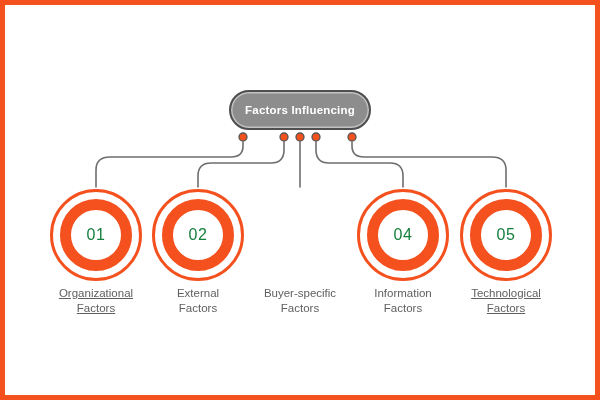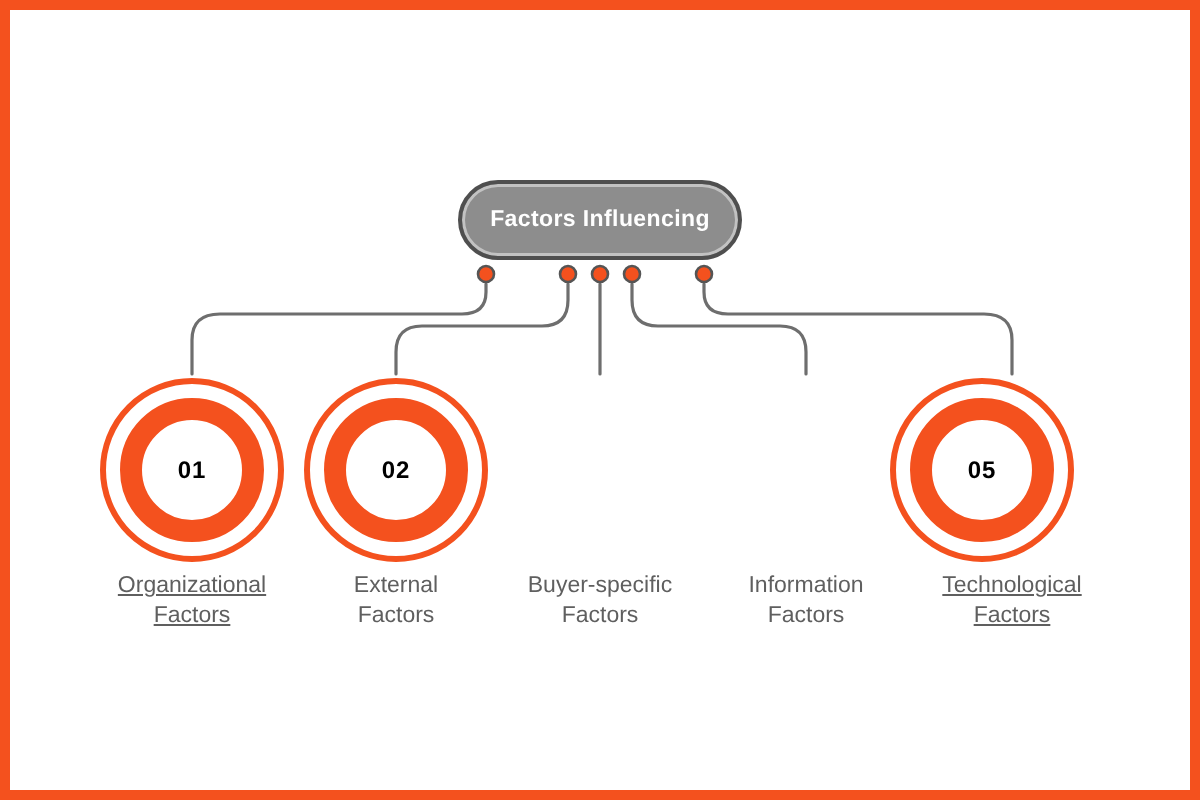--- a/index.html
+++ b/index.html
@@ -66,44 +66,44 @@
     inset: 7px;
     box-sizing: border-box;
     border: 11px solid #F4511E;
     border-radius: 50%;
     background: #ffffff;
     display: flex;
     align-items: center;
     justify-content: center;
   }
   .factor-number {
-    font-size: 12px;
-    font-weight: bold;
-    color: #000000;
+    font-size: 16px;
+    font-weight: normal;
+    color: #15803d;
     letter-spacing: 0.5px;
   }
   
   .factor-label {
     position: absolute;
     top: 281px;                       
     width: 150px;
     text-align: center;
     color: #5f5f5f;
     font-size: 11.5px;
     line-height: 15px;
   }
   .factor-label span { display: block; }
 
   
   .pos-c { top: 184px; }              
   .c1 { left: 45px; }                 
   .c2 { left: 147px; }                
   .c3 { left: 249px; }                
   .c4 { left: 352px; }                
-  .c5 { left: 440px; }                
+  .c5 { left: 455px; }                
   .l1 { left: 16px; text-decoration: underline; }                 
   .l2 { left: 118px; }
   .l3 { left: 220px; }
   .l4 { left: 323px; }
   .l5 { left: 426px; text-decoration: underline; }
 </style>
 </head>
 <body>
 
 <div class="canvas">
@@ -132,20 +132,25 @@
   <div class="factor-circle pos-c c1">
     <div class="inner-ring">
       <span class="factor-number">01</span>
     </div>
   </div>
   <div class="factor-circle pos-c c2">
     <div class="inner-ring">
       <span class="factor-number">02</span>
     </div>
   </div>
+  <div class="factor-circle pos-c c4">
+    <div class="inner-ring">
+      <span class="factor-number">04</span>
+    </div>
+  </div>
   <div class="factor-circle pos-c c5">
     <div class="inner-ring">
       <span class="factor-number">05</span>
     </div>
   </div>
 
   <div class="factor-label l1">
     <span>Organizational</span>
     <span>Factors</span>
   </div>

